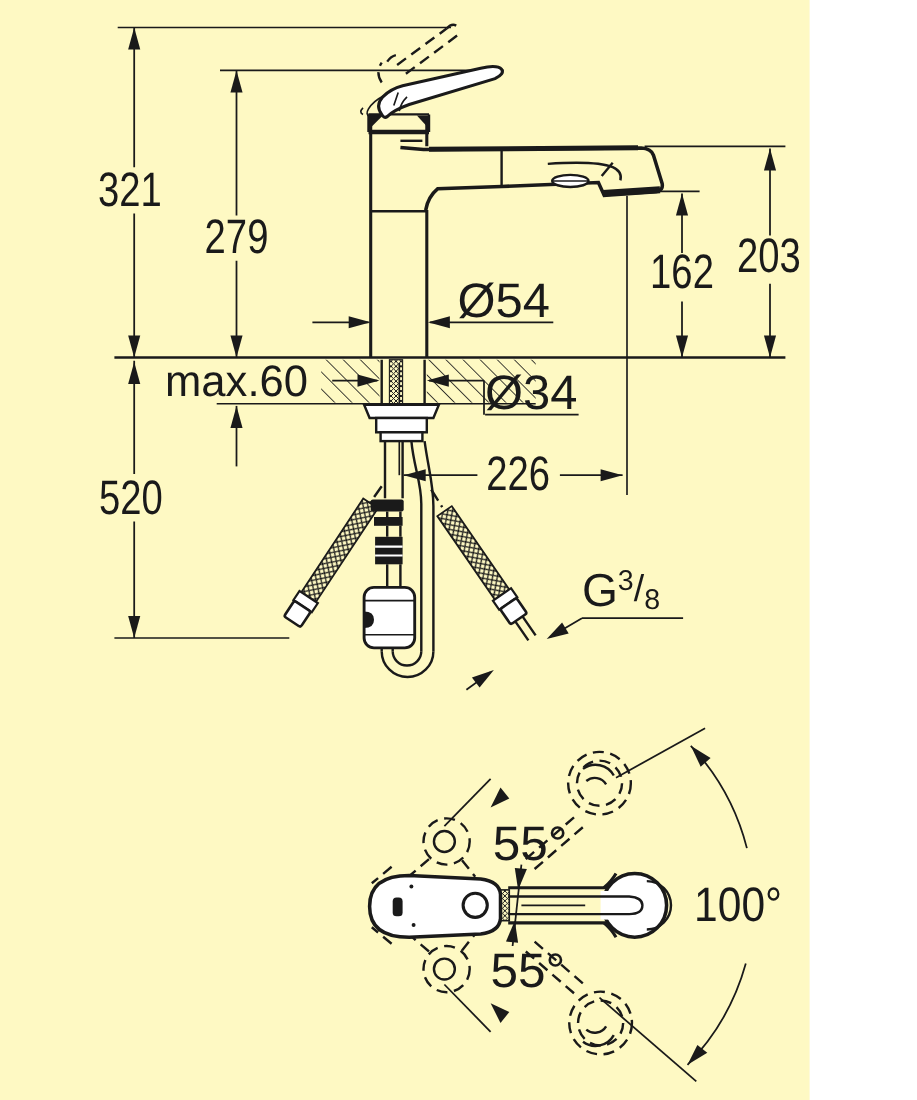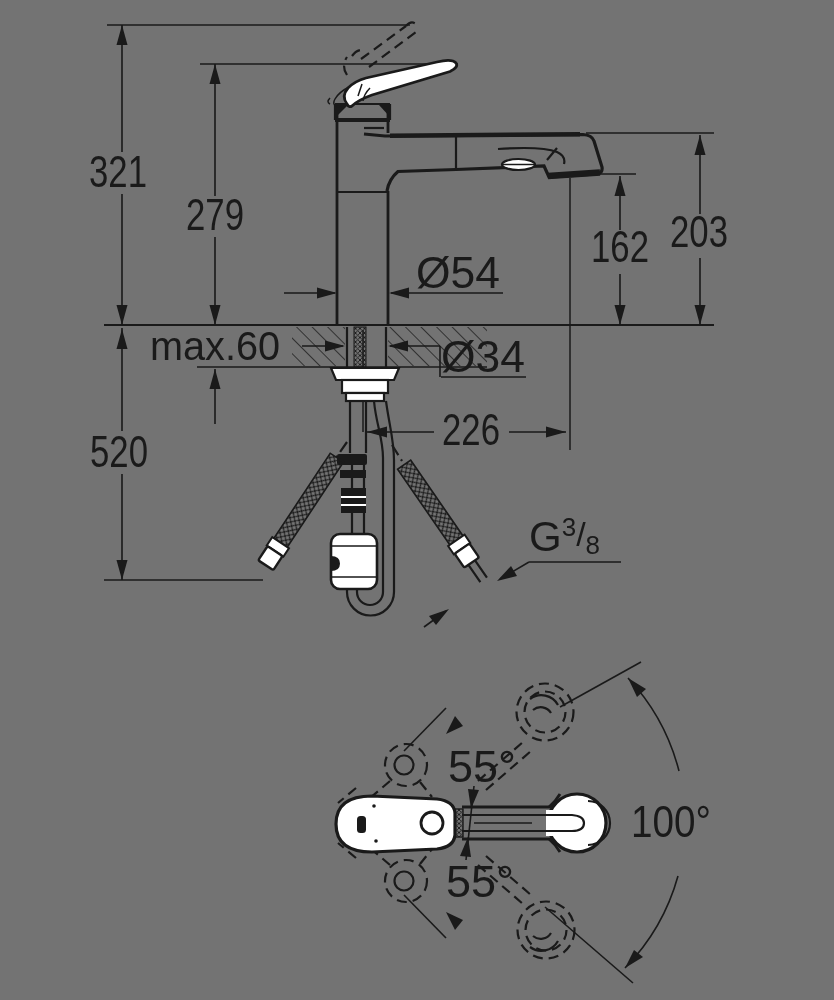--- a/index.html
+++ b/index.html
@@ -1,16 +1,16 @@
 <!DOCTYPE html>
 <html><head>
 <meta charset="utf-8">
 <style>
   html,body{margin:0;padding:0;background:#ffffff;}
-  .canvas{position:relative;width:834px;height:1000px;background:#737373;overflow:hidden;
+  .canvas{position:relative;width:736px;height:1000px;background:#fef9c3;overflow:hidden;
           font-family:"Liberation Sans", sans-serif;}
   svg{position:absolute;left:0;top:0;}
   .thin{stroke:#1a1a1a;stroke-width:1.5;fill:none;}
   .dim{stroke:#1a1a1a;stroke-width:1.6;fill:none;}
   .med{stroke:#1a1a1a;stroke-width:2.2;fill:none;}
   .bold{stroke:#1a1a1a;stroke-width:2.8;fill:none;}
   .xbold{stroke:#1a1a1a;stroke-width:3.2;fill:none;}
   .whitefill{fill:#ffffff;}
   .ink{fill:#1a1a1a;stroke:none;}
   .dash{stroke-dasharray:10 6;}

